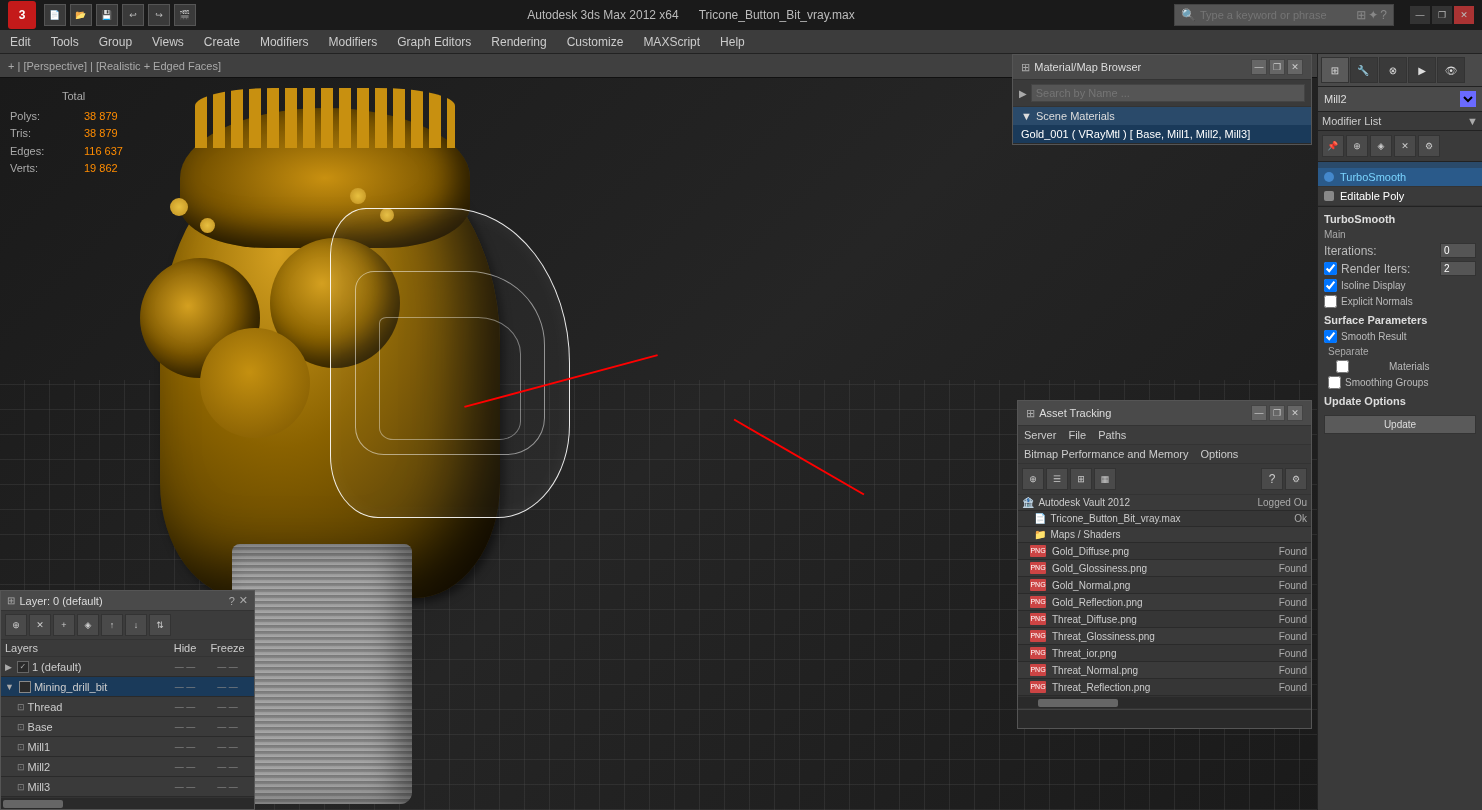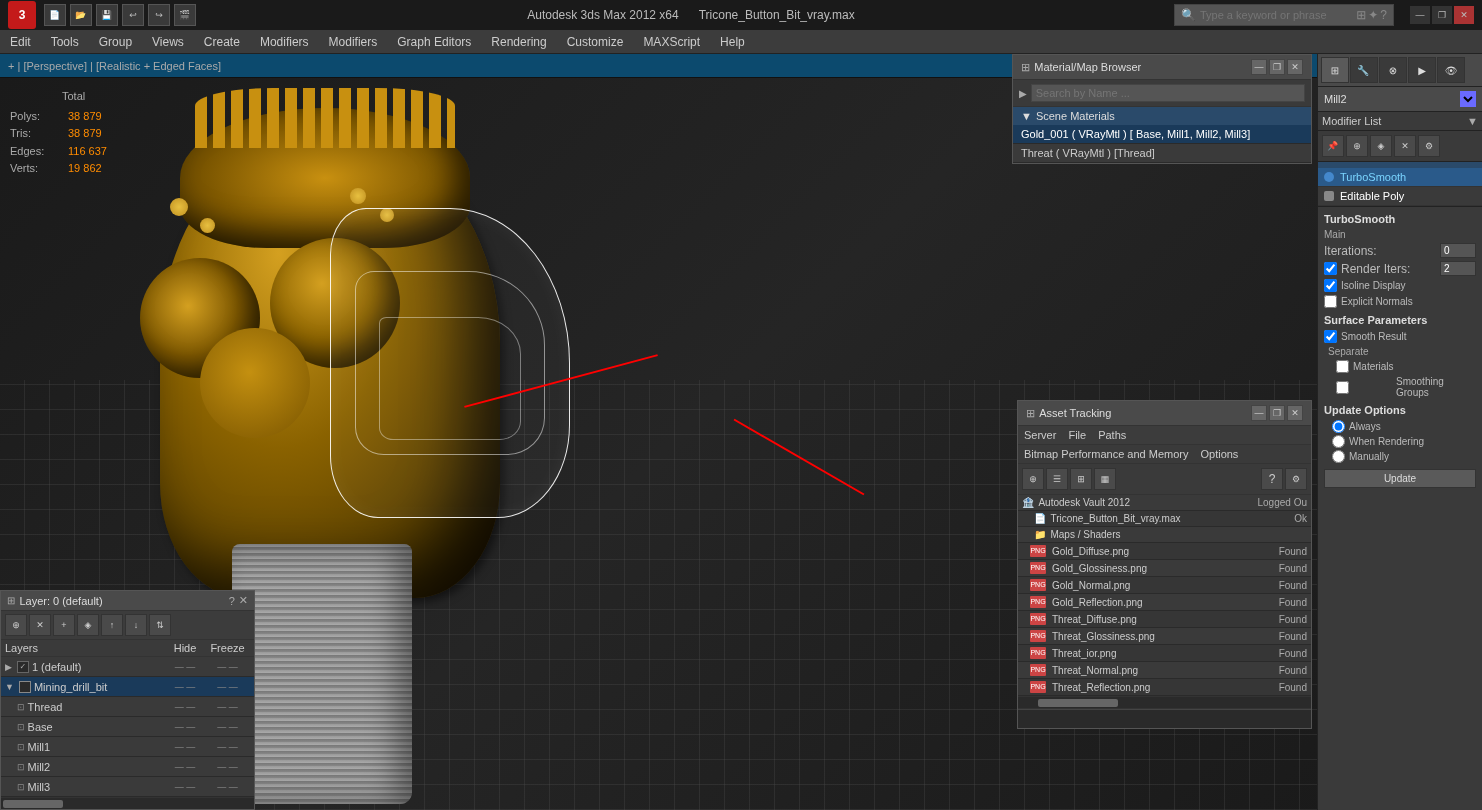--- a/index.html
+++ b/index.html
@@ -13,37 +13,37 @@
     #titlebar .search-box { display: flex; align-items: center; background: #555; border: 1px solid #444; height: 22px; width: 220px; padding: 0 6px; margin-right: 8px; }
     #titlebar .search-box input { background: transparent; border: none; outline: none; color: #999; font-size: 11px; width: 160px; }
     #titlebar .win-controls { display: flex; gap: 2px; margin-left: 8px; }
     #titlebar .win-controls span { width: 20px; height: 18px; background: #333; display: flex; align-items: center; justify-content: center; font-size: 9px; cursor: pointer; }
 
     
     #menubar { height: 24px; background: #3c3c3c; display: flex; align-items: center; border-bottom: 1px solid #222; }
     #menubar span { padding: 3px 10px; cursor: pointer; color: #ccc; font-size: 12px; }
 
     
-    #viewport-info { height: 24px; background: #0c4a6e; display: flex; align-items: center; padding: 0 8px; color: #aaa; font-size: 11px; gap: 4px; border-bottom: 1px solid #111; }
+    #viewport-info { height: 24px; background: #404040; display: flex; align-items: center; padding: 0 8px; color: #aaa; font-size: 11px; gap: 4px; border-bottom: 1px solid #111; }
 
     
     #main { display: flex; height: calc(810px - 54px); }
 
     
     #viewport { flex: 1; position: relative; background: #1e1e1e; overflow: hidden; }
     #viewport-canvas { width: 100%; height: 100%; background: linear-gradient(135deg, #1a1a1a 0%, #252525 50%, #1a1a1a 100%); position: relative; }
 
     
     .grid-floor { position: absolute; bottom: 0; left: 0; width: 100%; height: 60%; background: 
       repeating-linear-gradient(0deg, transparent, transparent 24px, rgba(80,80,80,0.3) 24px, rgba(80,80,80,0.3) 25px),
       repeating-linear-gradient(90deg, transparent, transparent 24px, rgba(80,80,80,0.3) 24px, rgba(80,80,80,0.3) 25px); }
 
     
     #stats { position: absolute; top: 10px; left: 10px; color: #ccc; font-size: 11px; line-height: 1.6; }
-    #stats .stat-row { display: flex; gap: 8px; }
+    #stats .stat-row { display: flex; gap: 24px; }
     #stats .stat-label { color: #aaa; min-width: 50px; }
     #stats .stat-val { color: #ff8c00; }
     #stats .total-header { color: #aaa; margin-left: 52px; margin-bottom: 2px; }
 
     
     #right-panel { width: 165px; background: #3a3a3a; border-left: 1px solid #222; display: flex; flex-direction: column; }
     #modifier-header { background: #4a4a4a; padding: 4px 6px; border-bottom: 1px solid #222; font-size: 11px; color: #ddd; display: flex; justify-content: space-between; align-items: center; }
     #modifier-toolbar { display: flex; gap: 2px; padding: 4px 4px; background: #3a3a3a; border-bottom: 1px solid #222; }
     #modifier-toolbar span { width: 22px; height: 22px; background: #4a4a4a; border: 1px solid #333; display: flex; align-items: center; justify-content: center; font-size: 9px; cursor: pointer; }
     #modifier-list-header { background: #2a4a6a; padding: 3px 6px; font-size: 11px; color: #ddd; }
@@ -305,45 +305,31 @@
         <span>Explicit Normals</span>
       </div>
       
       <div class="section-title" style="margin-top:6px;">Surface Parameters</div>
       <div class="checkbox-row">
         <input type="checkbox" checked="" style="">
         <span>Smooth Result</span>
       </div>
       <div style="margin-left:4px;">
         <div class="subsection">Separate</div>
-        <div class="checkbox-row" style="margin-left:8px;">
+        <div class="checkbox-row" style="margin-left:8px;gap:36px;">
           <input type="checkbox" style="">
           <span>Materials</span>
         </div>
-        <div class="checkbox-row" style="margin-left:8px;gap:43px;">
+        <div class="checkbox-row" style="margin-left:0;">
           <input type="checkbox" style="">
           <span>Smoothing Groups</span>
         </div>
       </div>
       
       <div class="section-title" style="margin-top:6px;">Update Options</div>
-      <div class="radio-group">
-        <div class="radio-row">
-          <input type="radio" name="update" checked="" style="">
-          <span>Always</span>
-        </div>
-        <div class="radio-row">
-          <input type="radio" name="update" style="">
-          <span>When Rendering</span>
-        </div>
-        <div class="radio-row">
-          <input type="radio" name="update" style="">
-          <span>Manually</span>
-        </div>
-      </div>
       <button class="update-btn">Update</button>
     </div>
   </div>
 </div>
 
 <div id="material-browser">
   <div class="panel-titlebar">
     <div class="panel-title">
       <span style="color:#aaa;">⊞</span>
       <span>Material/Map Browser</span>
@@ -356,21 +342,20 @@
   </div>
   <div class="panel-search">
     <span class="triangle">▶</span>
     <input type="text" placeholder="Search by Name ..." style="">
   </div>
   <div class="panel-section-header">
     <span>▼</span>
     <span>Scene Materials</span>
   </div>
   <div class="mat-item selected">Gold_001 ( VRayMtl ) [ Base, Mill1, Mill2, Mill3]</div>
-  <div class="mat-item">Threat ( VRayMtl ) [Thread]</div>
 </div>
 
 <div id="asset-tracking">
   <div class="panel-titlebar">
     <div class="panel-title">
       <span style="color:#aaa;">⊞</span>
       <span>Asset Tracking</span>
     </div>
     <div class="panel-controls">
       <span>—</span>

